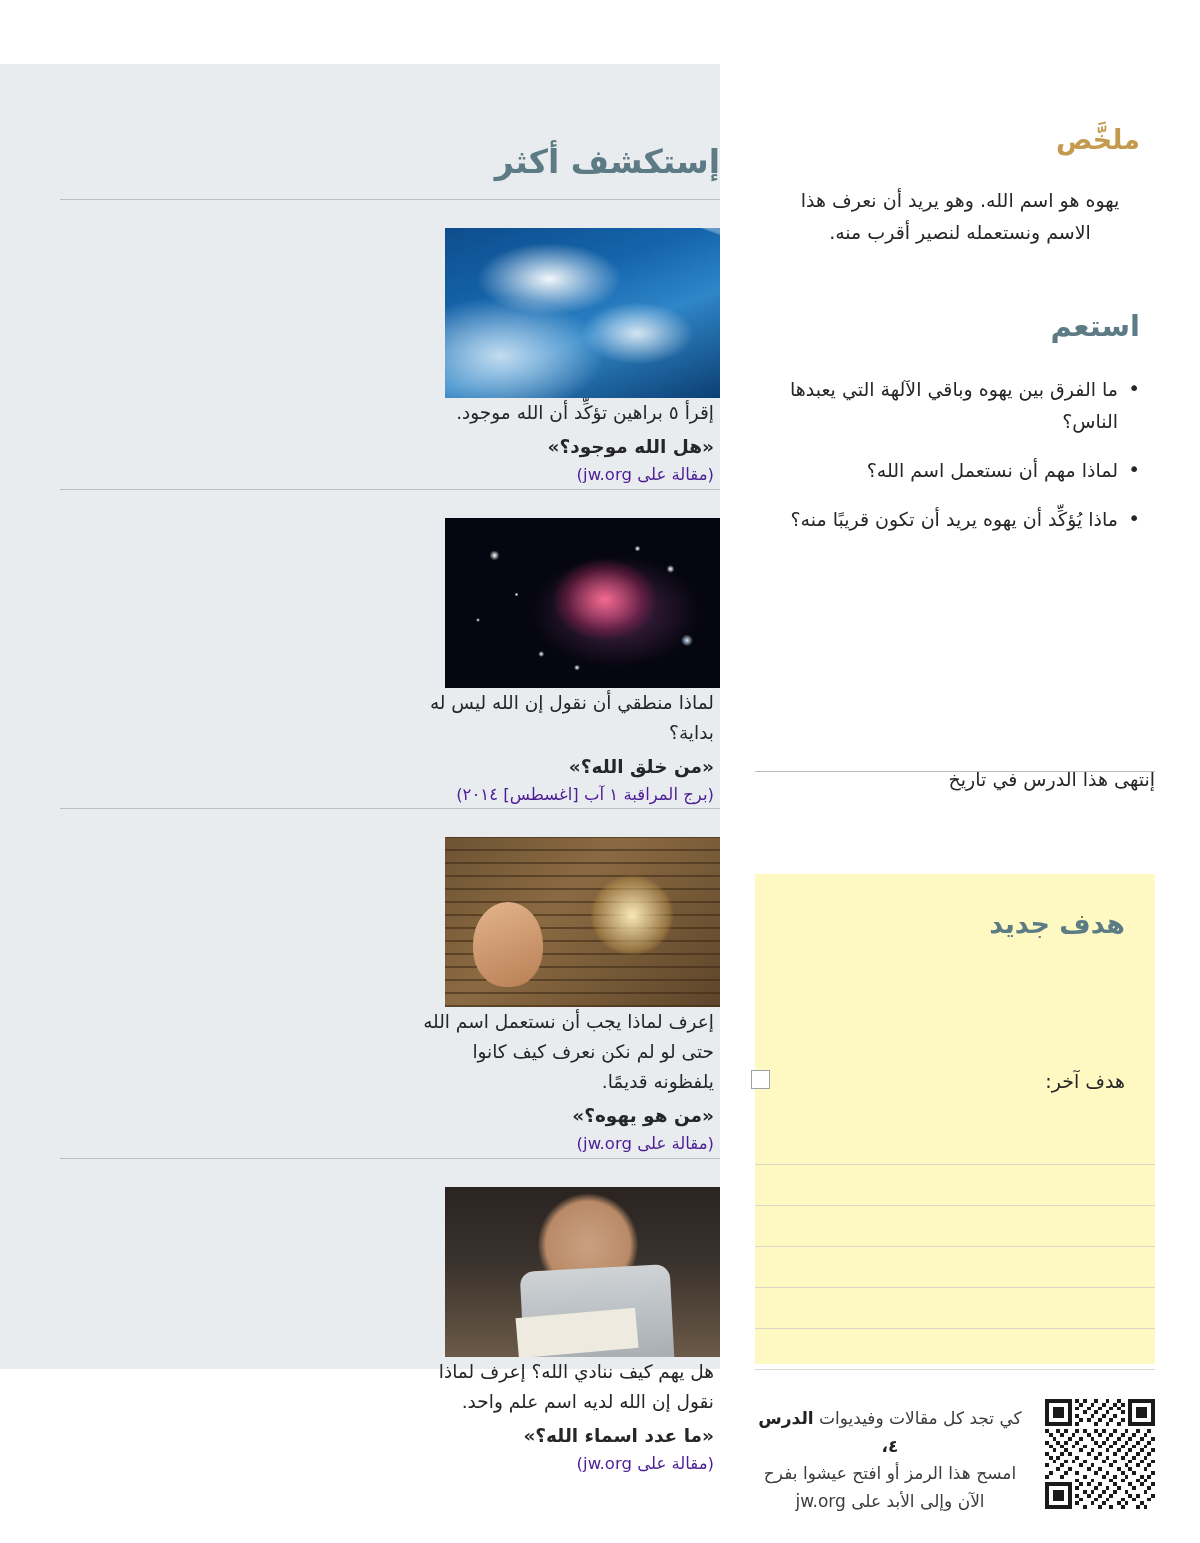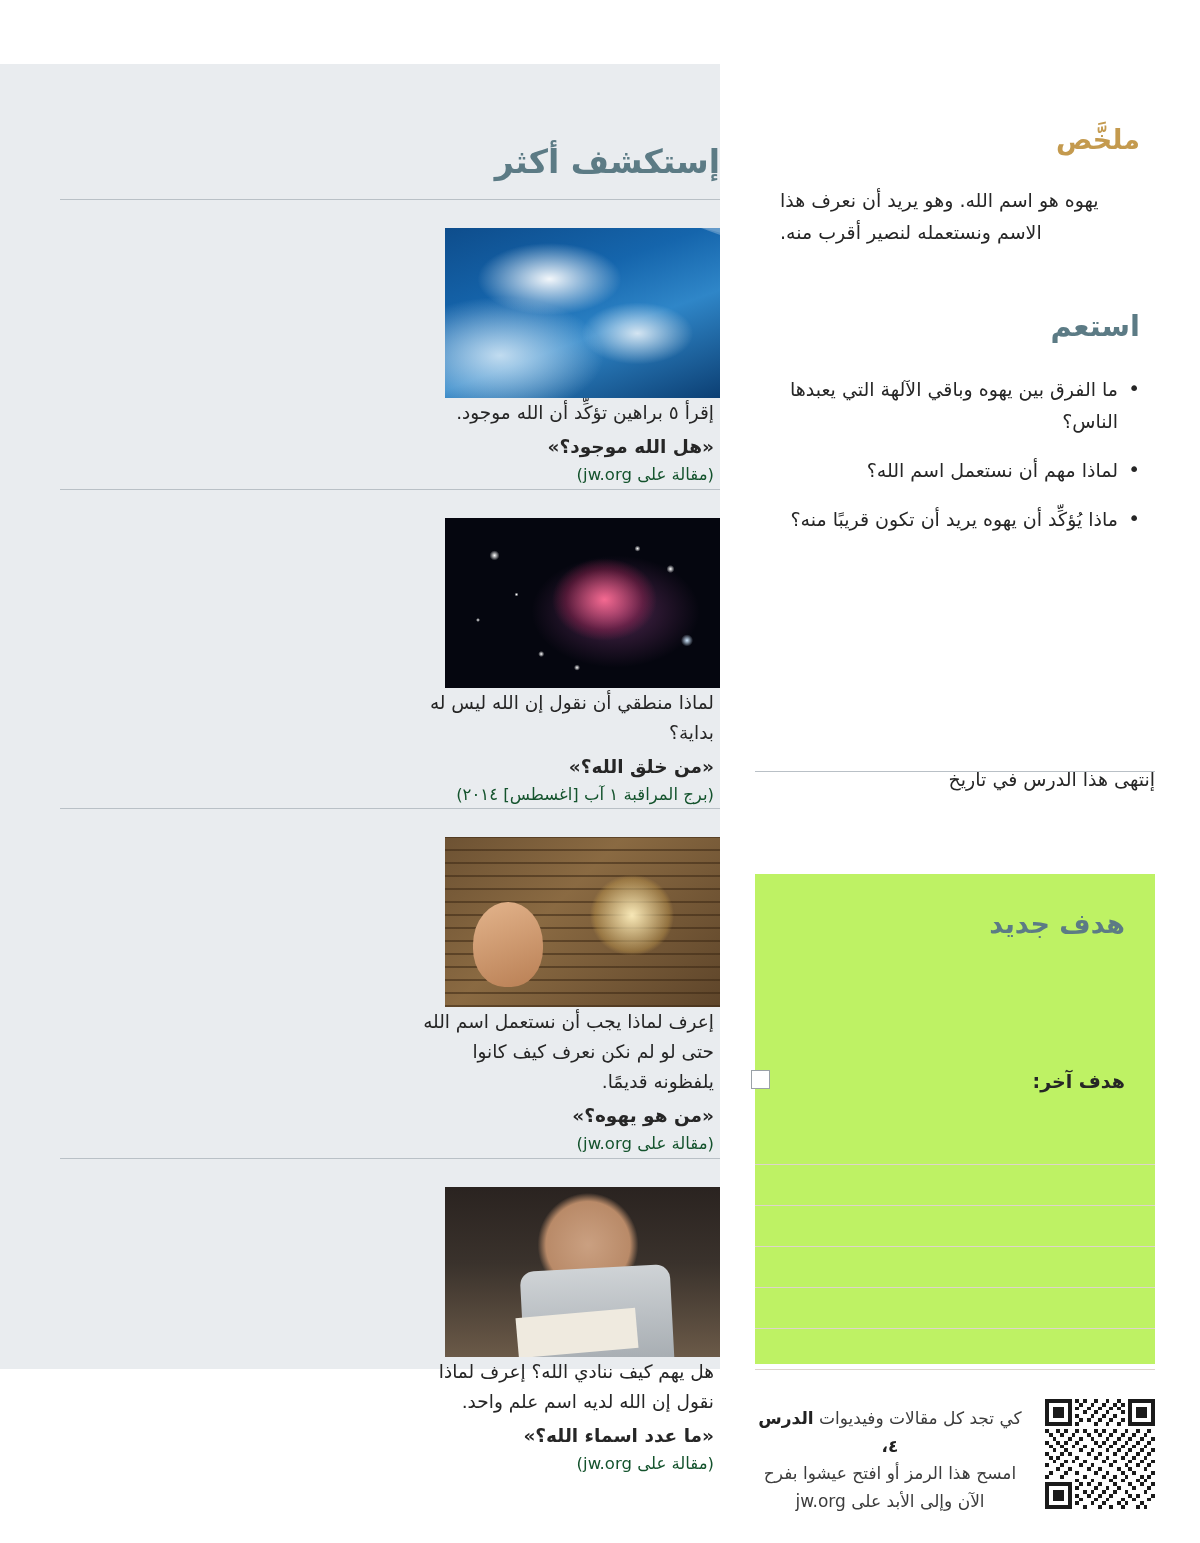--- a/index.html
+++ b/index.html
@@ -58,21 +58,21 @@
   }
   .explore-item .thumb{
     width:275px;height:170px;
     order:1;
     flex:0 0 auto;
     border:0;
     overflow:hidden;
     position:relative;
   }
   .bold-title{font-weight:bold;display:block;margin-top:4px;}
-  .sub{display:block;font-size:16.5px;color:#14532d;}
+  .sub{display:block;font-size:16.5px;color:#4c1d95;}
 
   
   .thumb-sky{
     background:
       radial-gradient(ellipse 120px 60px at 38% 30%, rgba(255,255,255,.95) 0%, rgba(255,255,255,0) 60%),
       radial-gradient(ellipse 90px 50px at 70% 62%, rgba(255,255,255,.8) 0%, rgba(255,255,255,0) 62%),
       radial-gradient(ellipse 160px 90px at 20% 75%, rgba(210,230,245,.9) 0%, rgba(210,230,245,0) 65%),
       linear-gradient(160deg,#0e4d8c 0%, #1565ac 35%, #2f86c8 60%, #0c3f73 100%);
   }
   .thumb-sky:after{
@@ -128,21 +128,21 @@
     right:0;top:0;
     width:480px;height:1543px;
     background:#ffffff;
   }
   .h-gold{
     position:absolute;right:60px;top:100px;width:360px;
     text-align:right;font-size:27px;font-weight:bold;color:#c49a4e;
   }
   .summary-text{
     position:absolute;right:60px;top:160px;width:360px;
-    text-align:left;font-size:19px;line-height:1.7;color:#262626;
+    text-align:center;font-size:19px;line-height:1.7;color:#262626;
   }
   .h-teal{
     position:absolute;right:60px;top:285px;width:360px;
     text-align:right;font-size:29px;font-weight:bold;color:#5c7b85;
   }
   .review-list{
     position:absolute;right:60px;top:350px;width:360px;
     margin:0;padding:0 22px 0 0;list-style:none;
     text-align:right;font-size:19px;line-height:1.68;color:#262626;
   }
@@ -155,36 +155,36 @@
     position:absolute;right:45px;top:747px;width:400px;height:1px;background:#b9c0c6;
   }
   .date-line{
     position:absolute;right:45px;top:744px;width:400px;
     text-align:right;font-size:19px;color:#262626;
   }
 
   .goal-box{
     position:absolute;right:45px;top:850px;
     width:400px;height:490px;
-    background:#bef264;
+    background:#fef9c3;
   }
   .goal-title{
     position:absolute;right:30px;top:34px;width:340px;
     text-align:right;font-size:27px;font-weight:bold;color:#5c7b85;
   }
   .goal-item{
     position:absolute;right:30px;width:340px;text-align:right;
     font-size:19px;line-height:1.62;color:#262626;
   }
   .goal-item .cb{
     position:absolute;left:-34px;top:4px;width:17px;height:17px;
     background:#fff;border:1px solid #9aa1a7;
   }
   #goal-1{top:100px;padding-left:34px;box-sizing:border-box;}
-  #goal-2{top:192px;padding-left:34px;box-sizing:border-box;font-weight:bold;}
+  #goal-2{top:192px;padding-left:34px;box-sizing:border-box;}
   .wlines{position:absolute;left:0;right:0;top:250px;}
   .wline{height:40px;border-bottom:1px solid #ddd4cb;margin:0 0 0 0;}
 
   
   .footer{
     position:absolute;right:45px;top:1375px;width:405px;height:135px;
   }
   .qr{
     position:absolute;right:0;top:0;width:110px;height:110px;
     background:#fff;

